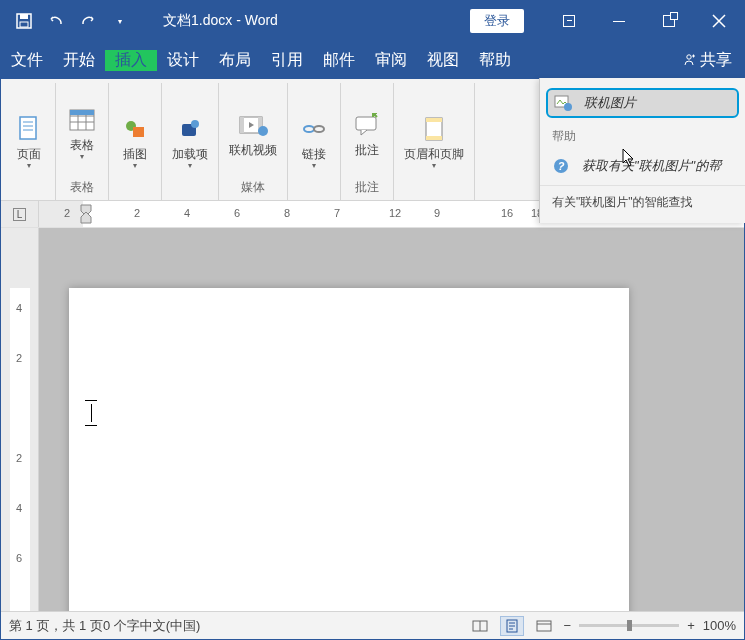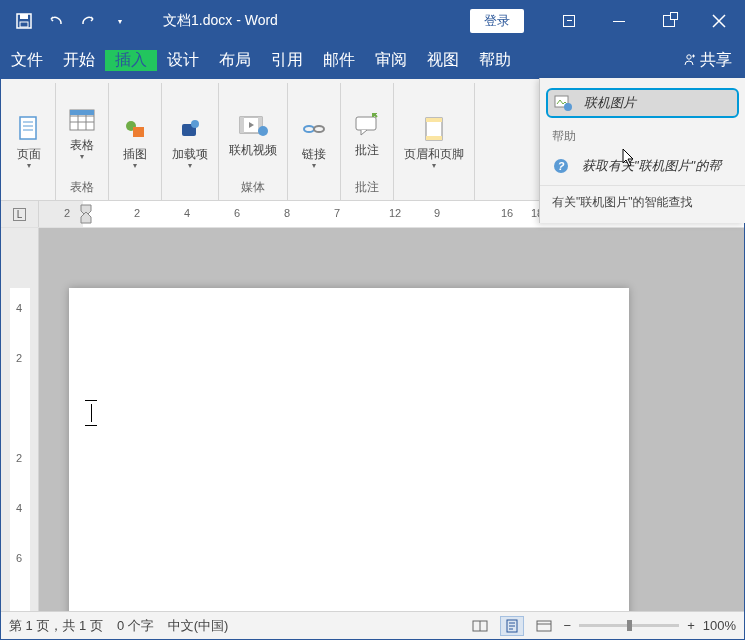--- a/index.html
+++ b/index.html
@@ -58,21 +58,21 @@
 
 
 .search-panel { position: absolute; right: 0; top: 78px; width: 206px; background: #f3f3f3; border-left: 1px solid #c8c8c8; box-shadow: -2px 2px 6px rgba(0,0,0,0.15); z-index: 100; padding: 8px 0 8px 0; }
 .sp-section-label { font-size: 12px; color: #777; padding: 4px 12px 6px 12px; }
 .sp-item { display: flex; align-items: center; gap: 12px; padding: 6px 12px; cursor: pointer; font-size: 13px; color: #333; font-style: italic; }
 .sp-item.highlight { border: 2px solid #0099d8; border-radius: 6px; margin: 2px 6px; padding: 4px 6px; background: #d9d9d9; }
 .sp-icon { width: 18px; height: 18px; display: flex; align-items: center; justify-content: center; font-size: 14px; }
 .sp-footer { font-size: 12px; color: #444; padding: 8px 12px 4px 12px; border-top: 1px solid #e0e0e0; margin-top:4px;}
 
 
-.statusbar { height: 28px; background: #f3f3f3; border-top: 1px solid #d4d4d4; display: flex; align-items: center; font-size: 13px; color: #444; padding: 0 8px; gap: 14px; }
+.statusbar { height: 28px; background: #f3f3f3; border-top: 1px solid #d4d4d4; display: flex; align-items: center; font-size: 13px; color: #444; padding: 0 8px; }
 .statusbar .right { margin-left: auto; display: flex; align-items: center; gap: 8px; }
 .view-btn { width: 24px; height: 20px; display: flex; align-items: center; justify-content: center; cursor: pointer; border:1px solid transparent;}
 .view-btn.active { background: #dbe5f1; border-color:#a5c0e0;}
 .zoom-slider { width: 100px; height: 3px; background: #ccc; position: relative; }
 .zoom-thumb { position: absolute; top: -4px; left: 48px; width: 5px; height: 11px; background: #888; }
 
 
 svg { display: block; }
 
 .cursor-pointer-icon { position:absolute; top:147px; right:108px; font-size:18px; color:#000; pointer-events:none; z-index:101;}

